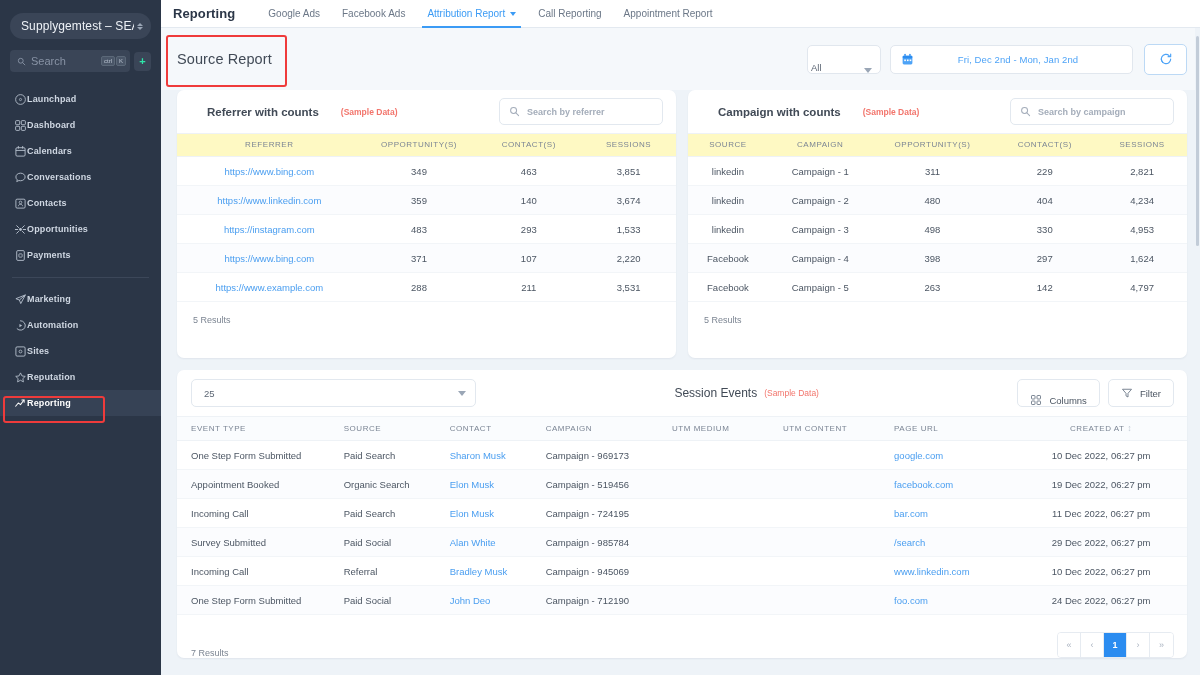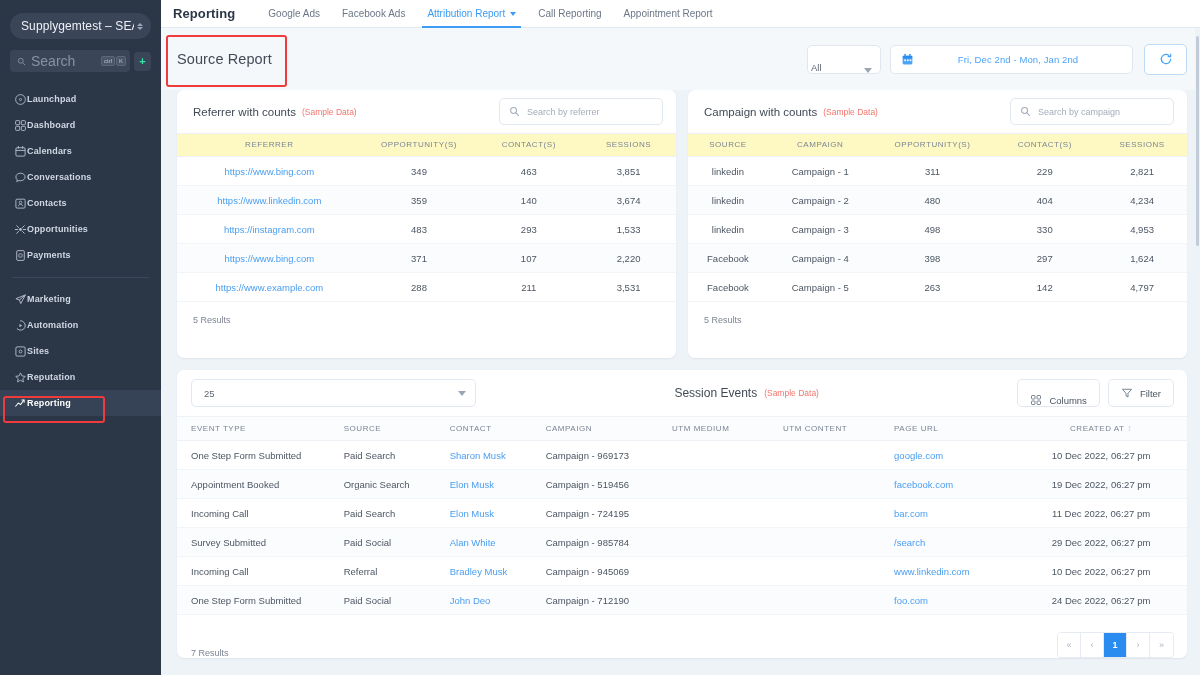--- a/index.html
+++ b/index.html
@@ -38,21 +38,21 @@
   }
   .org-chev i.up { border-bottom: 3.5px solid #9aa6b6; }
   .org-chev i.dn { border-top: 3.5px solid #9aa6b6; }
 
   .search-row { margin: 11px 10px 0 10px; display: flex; align-items: center; gap: 4px; }
   .search-box {
     flex: 1; height: 22px; background: #3a4557; border-radius: 4px;
     display: flex; align-items: center; padding: 0 4px 0 7px; cursor: text;
   }
   .search-box .mag { width: 9px; height: 9px; flex: 0 0 9px; margin-right: 5px; }
-  .search-ph { font-size: 14px; color: #8893a5; flex: 1; }
+  .search-ph { font-size: 11px; color: #8893a5; flex: 1; }
   .kbd {
     display: flex; gap: 1px; align-items: center;
   }
   .kbd span {
     font-size: 6px; color: #b9c3d1; background: #4a5668;
     border: 1px solid #5b6878; border-radius: 2px;
     padding: 1px 2px; line-height: 1; font-family: "Liberation Sans", sans-serif;
   }
   .add-btn {
     width: 17px; height: 19px; border-radius: 4px;
@@ -150,21 +150,21 @@
   .cards-row { display: flex; gap: 12px; }
   .card {
     background: #fff; border-radius: 7px; flex: 1;
     box-shadow: 0 1px 2px rgba(40,60,90,.07);
   }
   .card.left { height: 268px; }
   .card.right { height: 268px; }
 
   .card-head {
     height: 43px; display: flex; align-items: center;
-    padding: 0 13px 0 16px; gap: 6px;
+    padding: 0 13px 0 30px; gap: 22px; font-weight: bold;
   }
   .card-title { font-size: 11.5px; color: #414a56; }
   .sample { font-size: 8.5px; color: #f2756c; }
   .card-search {
     margin-left: auto; width: 164px; height: 27px;
     border: 1px solid #e2e8ef; border-radius: 5px;
     display: flex; align-items: center; padding: 0 9px; gap: 7px; cursor: text;
   }
   .card-search .mag2 { width: 11px; height: 11px; flex: 0 0 11px; }
   .card-search .ph { font-size: 9px; color: #a4adba; }

